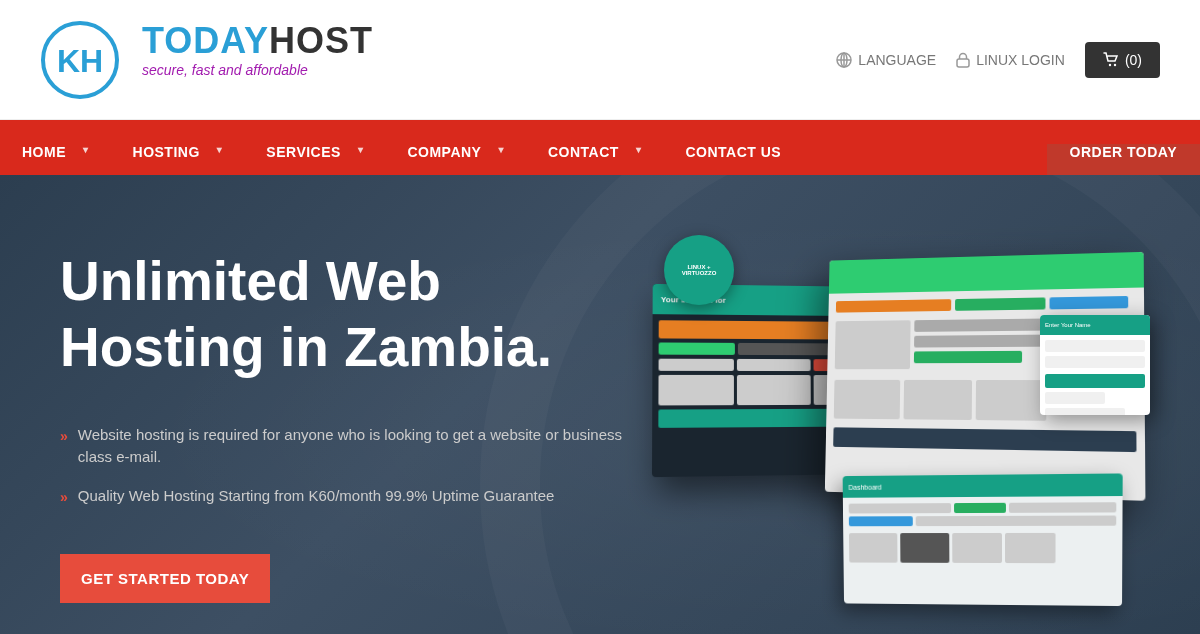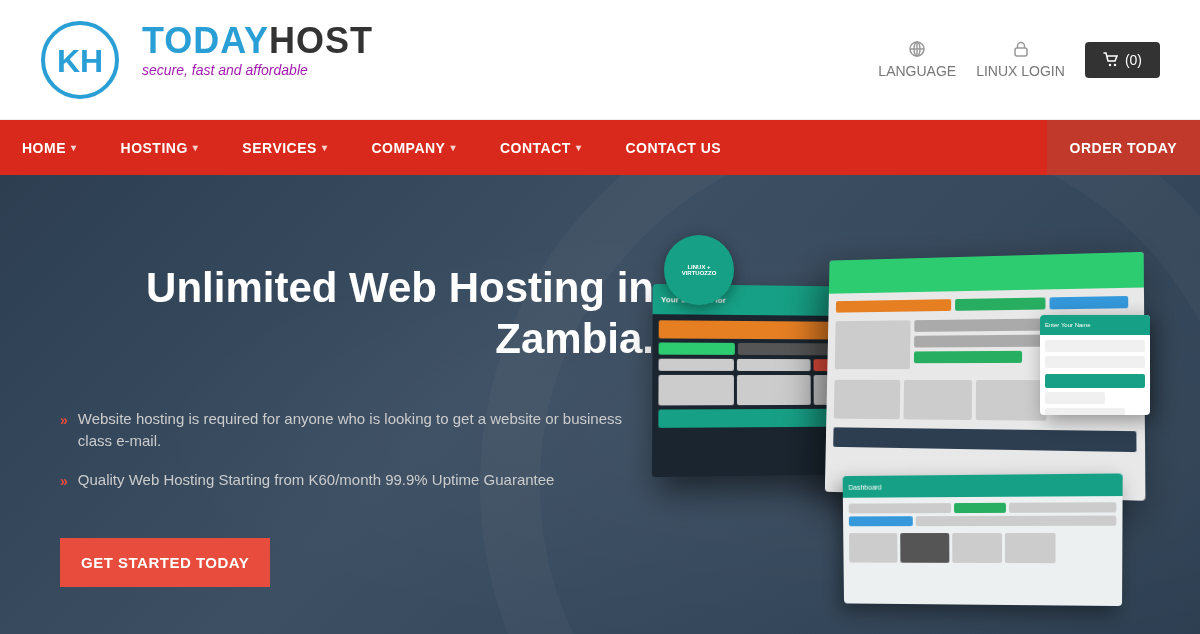--- a/index.html
+++ b/index.html
@@ -44,21 +44,20 @@
       gap: 20px;
     }
     .header-btn {
       display: flex;
       align-items: center;
       gap: 6px;
       font-size: 14px;
       color: #777;
       cursor: pointer;
       text-decoration: none;
-      flex-direction: column;
     }
     .cart-btn {
       background: #333;
       color: #fff;
       padding: 10px 18px;
       border-radius: 4px;
       font-size: 14px;
       cursor: pointer;
       display: flex;
       align-items: center;
@@ -67,30 +66,30 @@
 
     
     .navbar {
       background: #d9291c;
       display: flex;
       align-items: stretch;
       height: 55px;
     }
     .nav-item {
       display: flex;
-      align-items: center;
       padding: 0 22px;
       color: #fff;
       font-size: 14px;
       font-weight: bold;
       letter-spacing: 0.5px;
       cursor: pointer;
       white-space: nowrap;
-      gap: 5px;
+      gap: 17px;
       transition: background 0.2s;
+      margin-top: 24px;
     }
     .nav-item.order-today {
       background: #c0392b;
       margin-left: auto;
       padding: 0 23px;
     }
     .nav-arrow {
       font-size: 10px;
       opacity: 0.8;
     }
@@ -122,26 +121,25 @@
       border-radius: 50%;
       border: 60px solid rgba(255,255,255,0.03);
     }
 
     .hero-content {
       flex: 0 0 55%;
       position: relative;
       z-index: 2;
     }
     .hero-title {
-      font-size: 42px;
+      font-size: 55px;
       font-weight: bold;
       color: #fff;
       line-height: 1.2;
       margin-bottom: 44px;
-      text-align: right;
     }
     .hero-features {
       list-style: none;
       margin-bottom: 40px;
     }
     .hero-features li {
       color: #ccc;
       font-size: 15px;
       line-height: 1.5;
       margin-bottom: 16px;

